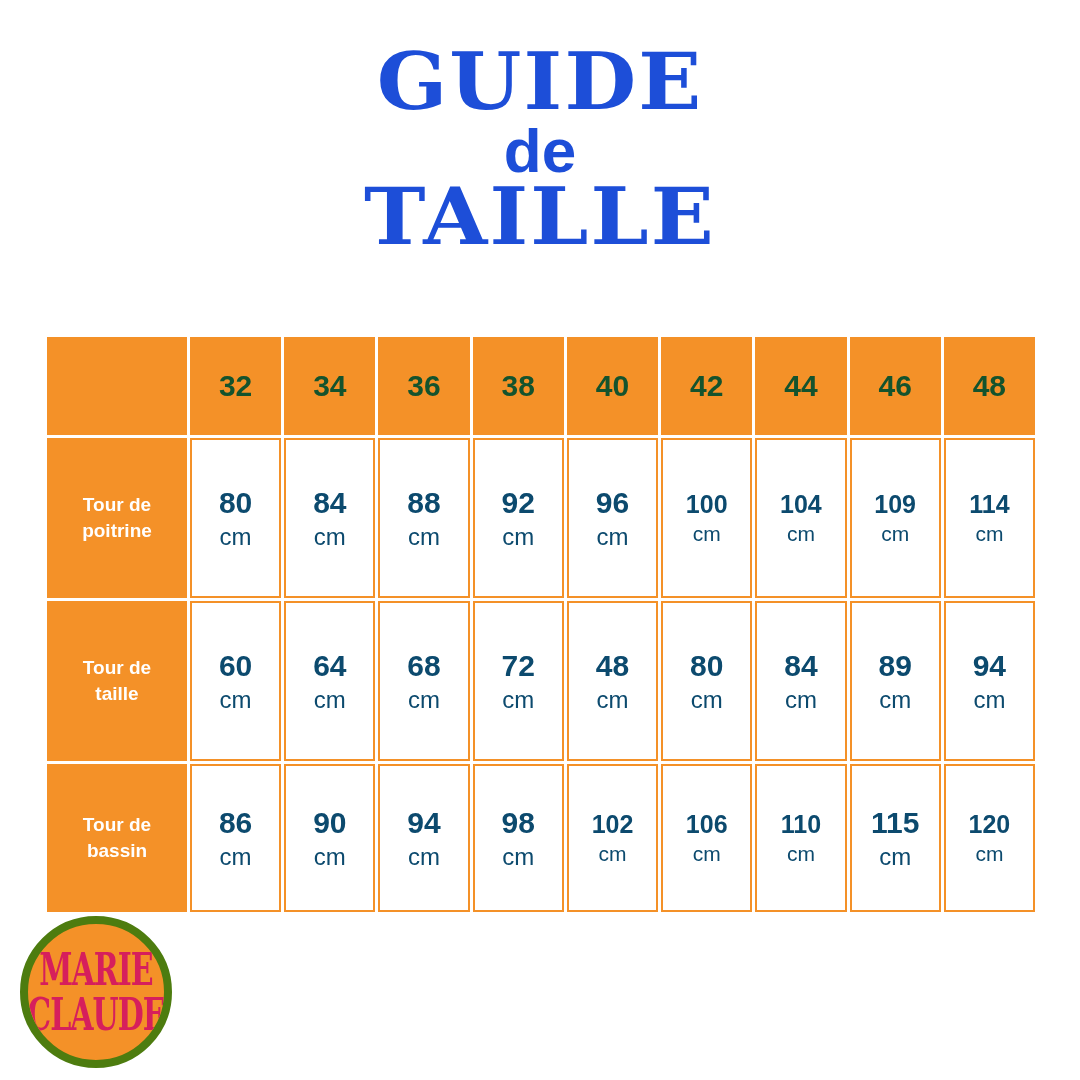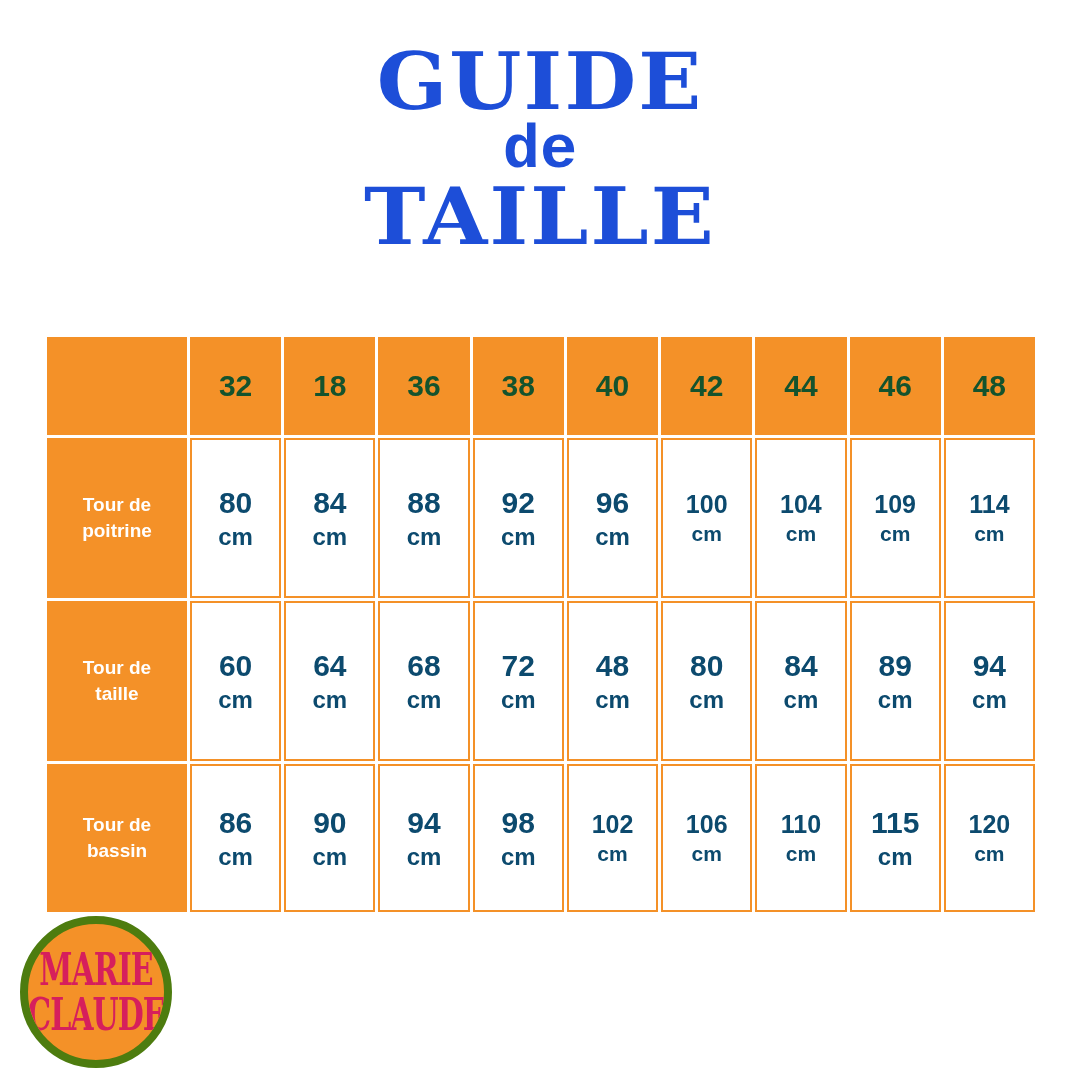--- a/index.html
+++ b/index.html
@@ -27,21 +27,21 @@
   }
   .title-line-1 {
     font-family: "DejaVu Serif", serif;
     font-weight: bold;
     font-size: 78px;
     letter-spacing: 2px;
     display: block;
     transform: scaleX(1.06);
   }
   .title-line-2 {
-    font-family: Liberation Mono, monospace;
+    font-family: Liberation Sans, sans-serif;
     font-weight: bold;
     font-size: 62px;
     display: block;
     margin-top: 4px;
     text-transform: lowercase;
   }
   .title-line-3 {
     font-family: "DejaVu Serif", serif;
     font-weight: bold;
     font-size: 78px;
@@ -103,21 +103,21 @@
   .val-num {
     display: block;
     font-size: 30px;
     font-weight: bold;
     line-height: 1.25;
   }
   .val-num.small { font-size: 25px; }
   .val-unit {
     display: block;
     font-size: 24px;
-    font-weight: bold;
+    font-weight: normal;
     line-height: 1.25;
   }
   .val-unit.small { font-size: 21px; }
 
   tr.row-chest td.val-cell, tr.row-chest th.row-label { height: 152px; }
   tr.row-waist td.val-cell, tr.row-waist th.row-label { height: 152px; }
   tr.row-hips  td.val-cell, tr.row-hips  th.row-label { height: 140px; }
 
   
   .logo {
@@ -166,21 +166,21 @@
         <col>
         <col>
         <col>
         <col>
         <col>
     </colgroup>
     <thead>
       <tr>
         <th class="hdr-corner"></th>
         <th class="hdr-cell">32</th>
-        <th class="hdr-cell">18</th>
+        <th class="hdr-cell">34</th>
         <th class="hdr-cell">36</th>
         <th class="hdr-cell">38</th>
         <th class="hdr-cell">40</th>
         <th class="hdr-cell">42</th>
         <th class="hdr-cell">44</th>
         <th class="hdr-cell">46</th>
         <th class="hdr-cell">48</th>
       </tr>
     </thead>
     <tbody>

